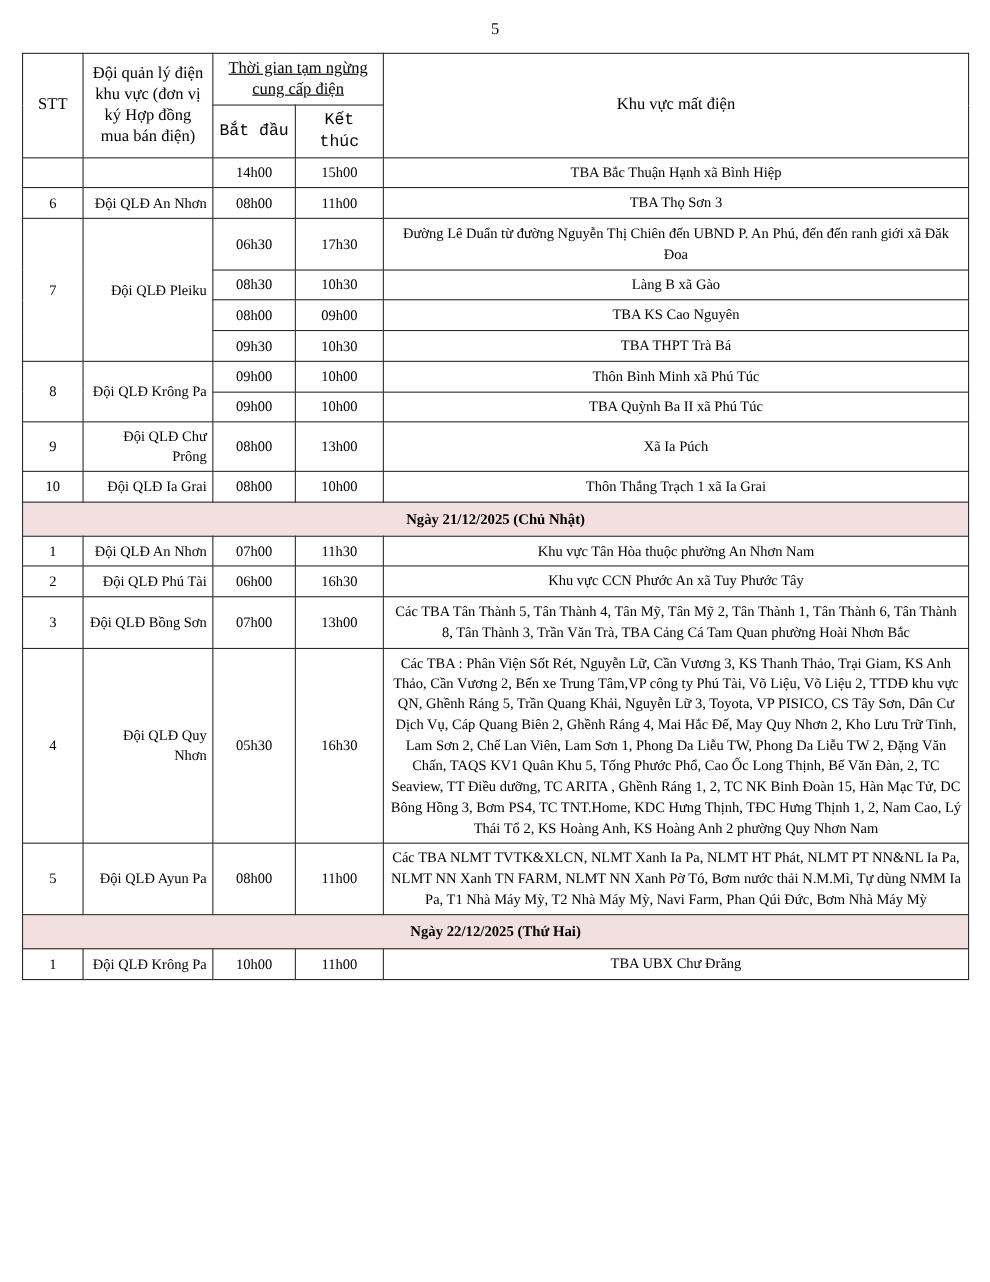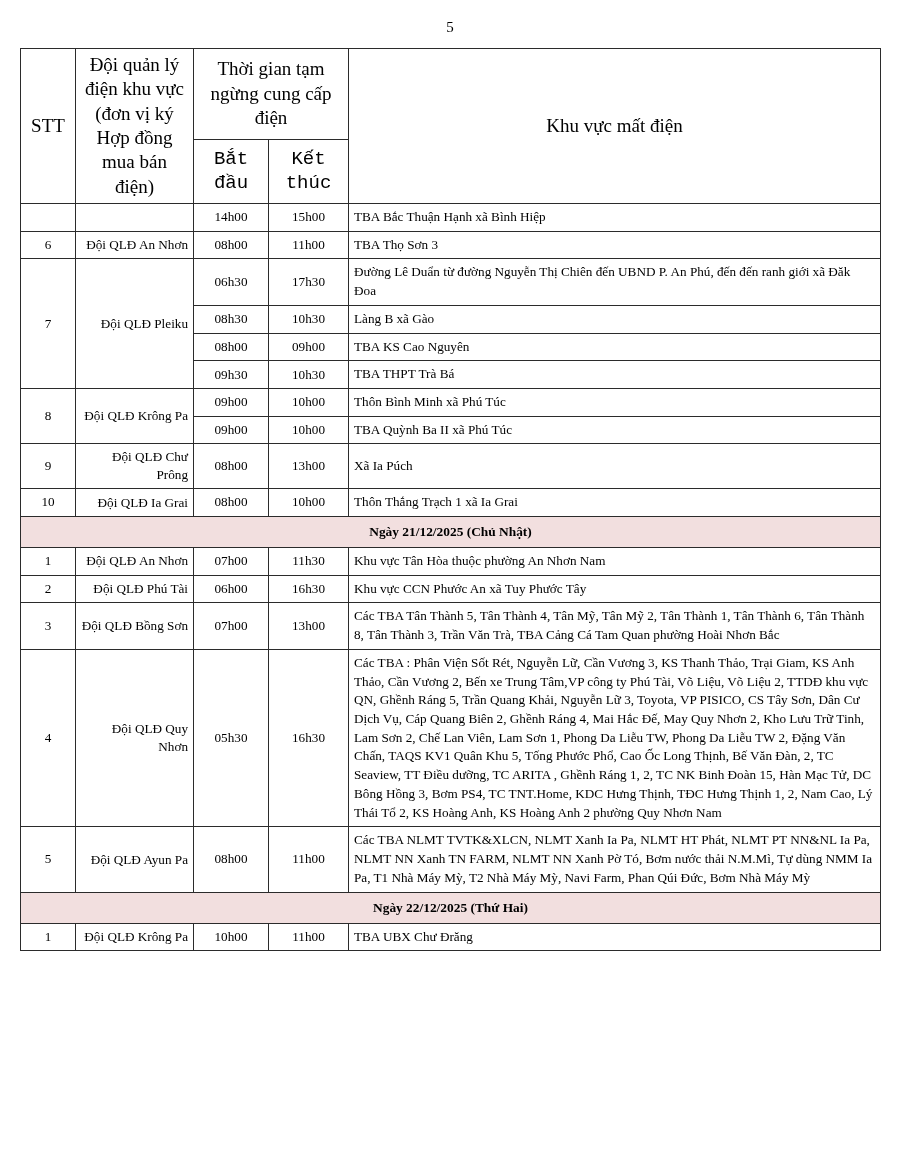--- a/index.html
+++ b/index.html
@@ -40,34 +40,34 @@
   
   col.c-stt{width:55px;}
   col.c-team{width:118px;}
   col.c-start{width:75px;}
   col.c-end{width:80px;}
   col.c-area{width:532px;}
 
   thead th{
     text-align:center;
     font-weight:bold;
-    font-size:19px;
+    font-size:15px;
     line-height:1.28;
     padding:6px 4px;
   }
   th.h-stt{vertical-align:middle;}
   th.h-team{vertical-align:middle;}
-  th.h-time{vertical-align:middle;}
+  th.h-time{vertical-align:middle;text-decoration:underline;}
   th.h-area{vertical-align:middle;}
   th.h-sub{vertical-align:middle;padding:7px 4px;font-family:Liberation Mono, monospace;}
 
   td.stt{text-align:center;vertical-align:middle;}
   td.team{text-align:right;vertical-align:middle;line-height:1.35;}
   td.time{text-align:center;vertical-align:middle;}
-  td.area{text-align:left;vertical-align:middle;line-height:1.42;}
+  td.area{text-align:center;vertical-align:middle;line-height:1.42;}
   td.area.tall{vertical-align:top;}
 
   tr.date-row td{
     background:#f2dfdf;
     text-align:center;
     font-weight:bold;
     font-size:13.4px;
     padding:7px 4px;
     margin-left:48px;
   }

